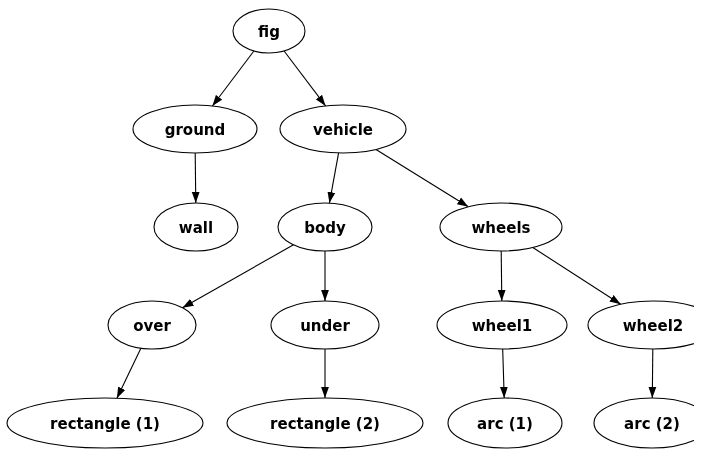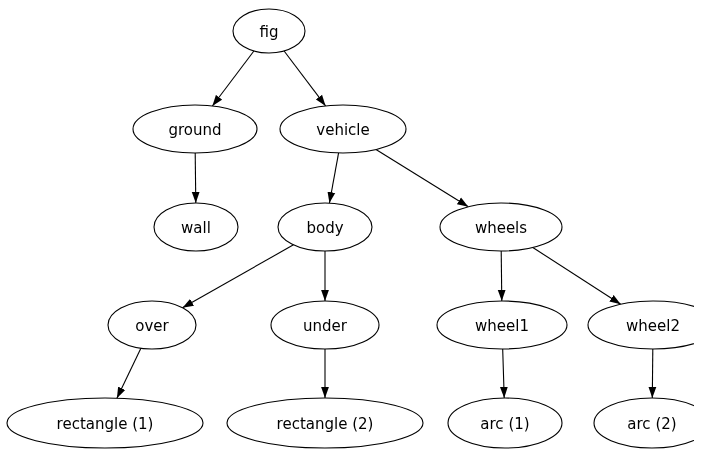--- a/index.html
+++ b/index.html
@@ -6,20 +6,21 @@
     margin: 0;
     padding: 0;
     background: #ffffff;
   }
   .canvas-wrap {
     position: relative;
     width: 694px;
     height: 456px;
     background: #ffffff;
     overflow: hidden;
+    font-weight: bold;
   }
   svg text {
     font-family: "DejaVu Sans", "Liberation Sans", sans-serif;
     font-size: 15px;
     fill: #000000;
     text-anchor: middle;
   }
   svg ellipse {
     fill: #ffffff;
     stroke: #000000;

